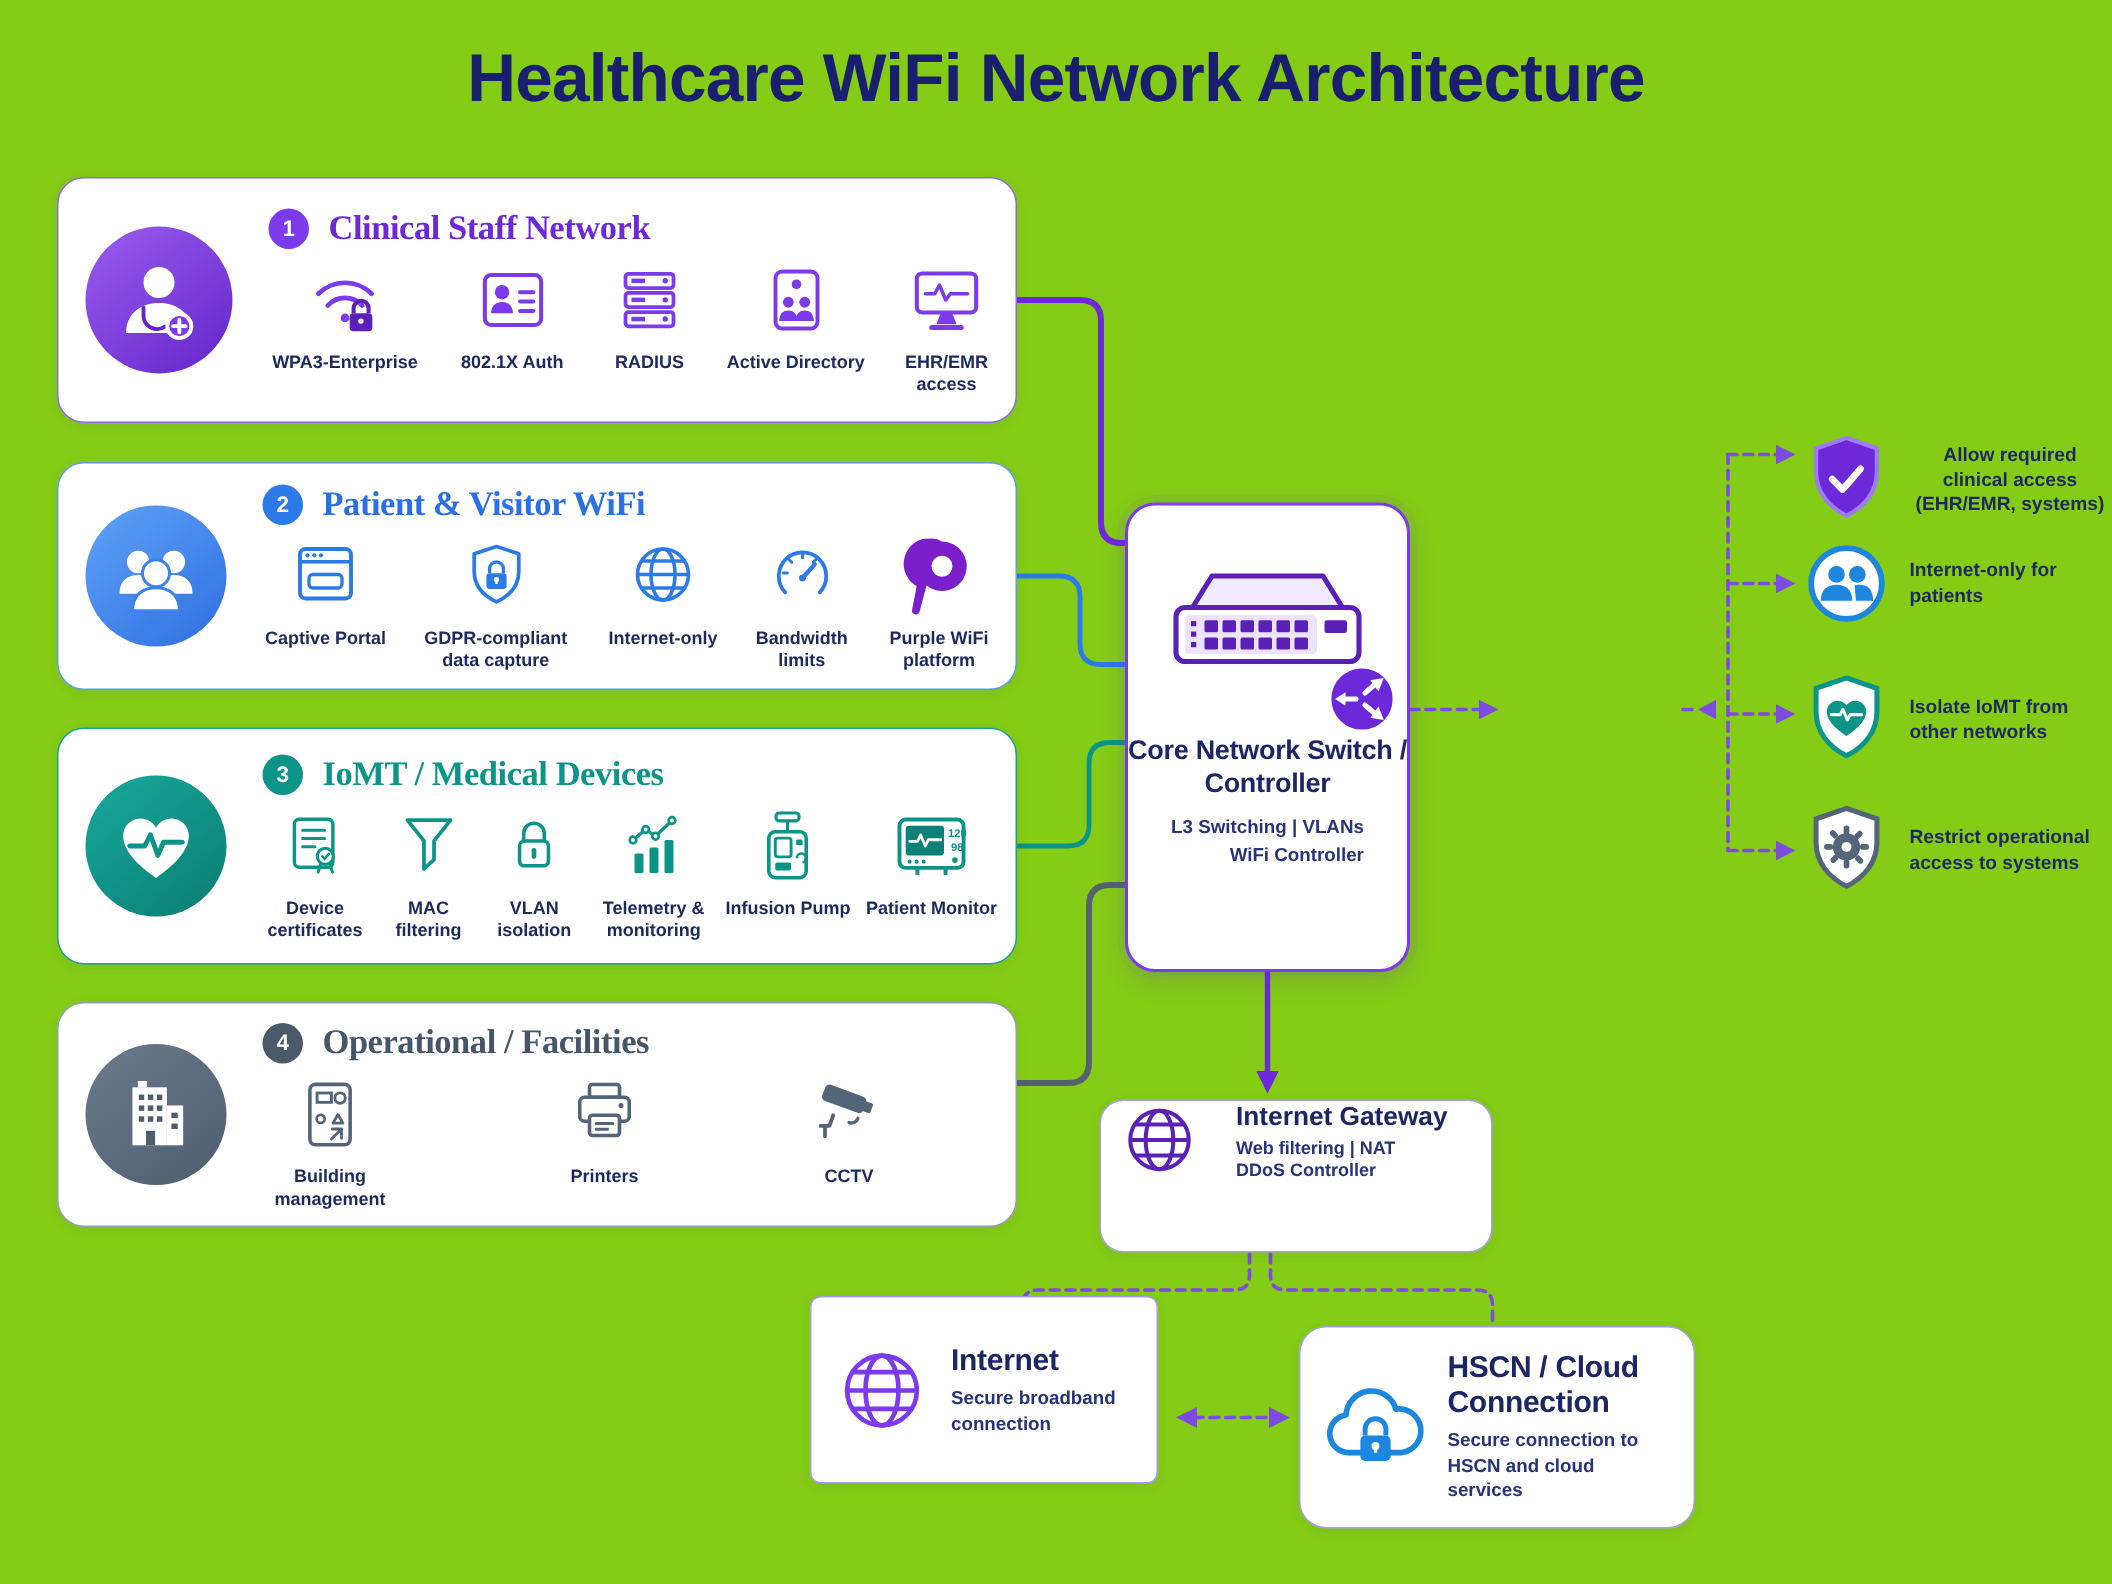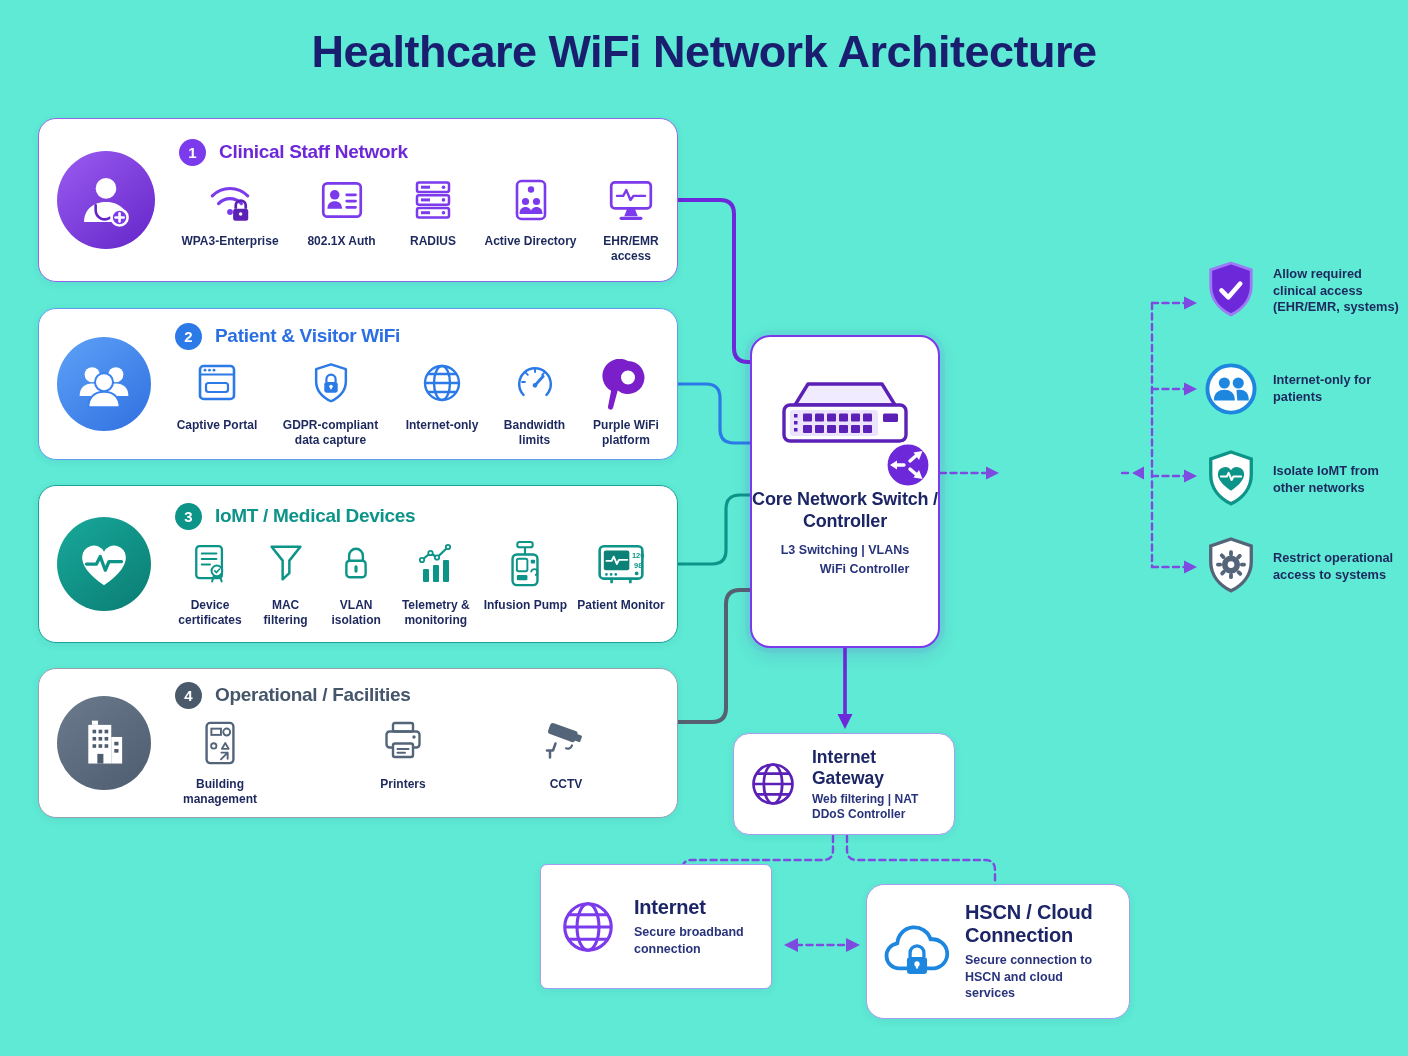--- a/index.html
+++ b/index.html
@@ -1,48 +1,48 @@
 <!DOCTYPE html>
 <html><head>
 <meta charset="utf-8">
 <style>
   html,body{margin:0;padding:0;background:#eceef3;}
-  .stage{position:relative;width:1408px;height:1056px;background:#5eead4;overflow:hidden;
+  .stage{position:relative;width:1408px;height:1056px;background:#84cc16;overflow:hidden;
          font-family:"Liberation Sans",sans-serif;color:#1c2566;}
   .wires{position:absolute;left:0;top:0;z-index:0;}
   .title{position:absolute;top:26px;left:0;width:1408px;text-align:center;font-size:45px;
          font-weight:800;color:#191f6e;letter-spacing:-0.5px;z-index:2;}
   .box{position:absolute;background:#ffffff;border-radius:18px;z-index:1;
        box-shadow:0 2px 8px rgba(40,40,110,0.07);}
   
   .zone{border:1.7px solid var(--bc);display:flex;align-items:center;padding:0 10px 0 18px;box-sizing:border-box;}
   .zone-avatar{width:98px;height:98px;border-radius:50%;flex:none;display:flex;align-items:center;justify-content:center;}
   .zone-body{flex:1;padding-left:22px;min-width:0;}
   .zone-head{display:flex;align-items:center;gap:13px;margin:2px 0 9px 2px;}
   .zone-num{width:27px;height:27px;border-radius:50%;color:#fff;font-weight:800;font-size:15px;
             display:flex;align-items:center;justify-content:center;flex:none;}
-  .zone-title{font-size:19px;font-weight:800;letter-spacing:-0.3px;white-space:nowrap;}
+  .zone-title{font-size:23px;font-weight:800;letter-spacing:-0.3px;white-space:nowrap;font-family:Liberation Serif, serif;}
   .features{display:flex;justify-content:space-between;align-items:flex-start;}
   .feature{display:flex;flex-direction:column;align-items:center;text-align:center;gap:5px;width:var(--w,92px);flex:none;}
   .f-ic{height:54px;display:flex;justify-content:center;}
   .f-label{font-size:12px;font-weight:700;color:#1d295e;line-height:1.22;}
   
   .corebox{left:750px;top:335px;width:190px;height:313px;border:2px solid #7c3aed;border-radius:20px;
            display:flex;flex-direction:column;align-items:center;padding-top:38px;box-sizing:border-box;
            box-shadow:0 0 0 5px rgba(124,58,237,0.05),0 6px 18px rgba(91,33,182,0.16);}
   .core-title{width:186px;text-align:center;font-size:18px;font-weight:800;color:#1c2566;line-height:1.2;margin-top:14px;letter-spacing:-0.2px;}
   .core-sub{font-size:12.5px;font-weight:700;color:#28337c;margin-top:9px;line-height:1.5;text-align:right;}
   .firewall{position:absolute;left:990px;top:402px;width:146px;text-align:center;z-index:1;}
   .fw-title{font-size:21px;font-weight:800;color:#15162e;margin-top:6px;}
   .fw-sub{font-size:12.5px;font-weight:600;color:#1d295e;line-height:1.35;margin-top:5px;}
   .policy{position:absolute;display:flex;align-items:center;gap:13px;height:68px;z-index:1;}
   .p-label{width:134px;font-size:12.8px;font-weight:700;color:#1d295e;line-height:1.3;}
   
-  .gateway{left:733px;top:733px;width:222px;height:102px;border:1.7px solid #a79df0;border-radius:16px;
-           display:flex;align-items:center;padding:0 12px 0 13px;box-sizing:border-box;}
+  .gateway{left:733px;top:733px;width:262px;height:102px;border:1.7px solid #a79df0;border-radius:16px;
+           display:flex;align-items:flex-start;padding:0 12px 0 13px;box-sizing:border-box;gap:12px;}
   .gw-title{font-size:17.5px;font-weight:800;color:#1c2566;}
   .gw-line{font-size:12px;font-weight:600;color:#28337c;margin-top:3px;}
   .inetbox{left:540px;top:864px;width:232px;height:125px;border:1.7px solid #a79df0;border-radius:7px;
            display:flex;align-items:center;padding:0 10px 0 16px;box-sizing:border-box;}
   .hscnbox{left:866px;top:884px;width:264px;height:135px;border:1.7px solid #a79df0;border-radius:18px;
            display:flex;align-items:center;padding:0 8px 0 12px;box-sizing:border-box;}
   .b-title{font-size:20px;font-weight:800;color:#1c2566;line-height:1.15;letter-spacing:-0.2px;}
   .b-sub{font-size:12.5px;font-weight:600;color:#28337c;line-height:1.35;margin-top:5px;}
 </style>
 </head>
@@ -467,21 +467,21 @@
         </svg>
     </div>
     <div class="core-title">Core Network Switch / Controller</div>
     <div class="core-sub">
       <div>L3 Switching  |  VLANs</div>
       <div>WiFi Controller</div>
     </div>
   </div>
 
 
-  <div class="policy" style="left:1202px;top:257px;">
+  <div class="policy" style="left:1202px;top:286px;text-align:center;">
     <svg width="58" height="62" viewBox="0 0 48 52">
         <path d="M24 2.5l17 5.8v13.2c0 11-7 19.5-17 24.5-10-5-17-13.5-17-24.5V8.3z" fill="#6d28d9" stroke="#9d7bf5" stroke-width="2.4"></path>
         <path d="M16 25.5l5.8 5.8 10-11.5" stroke="#fff" stroke-width="3.8" fill="none" stroke-linecap="round" stroke-linejoin="round"></path>
       </svg>
     <div class="p-label">Allow required clinical access (EHR/EMR, systems)</div>
   </div>
   <div class="policy" style="left:1202px;top:355px;">
     <svg width="58" height="58" viewBox="0 0 48 48">
         <circle cx="24" cy="24" r="19.5" fill="#fff" stroke="#1d87e0" stroke-width="3.2"></circle>
         <g fill="#1d87e0">

